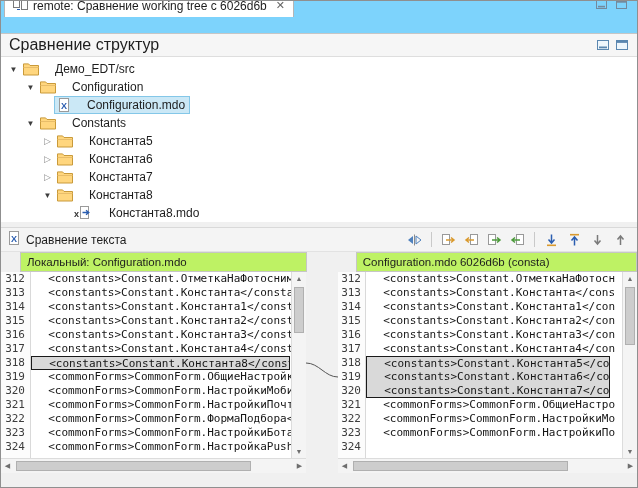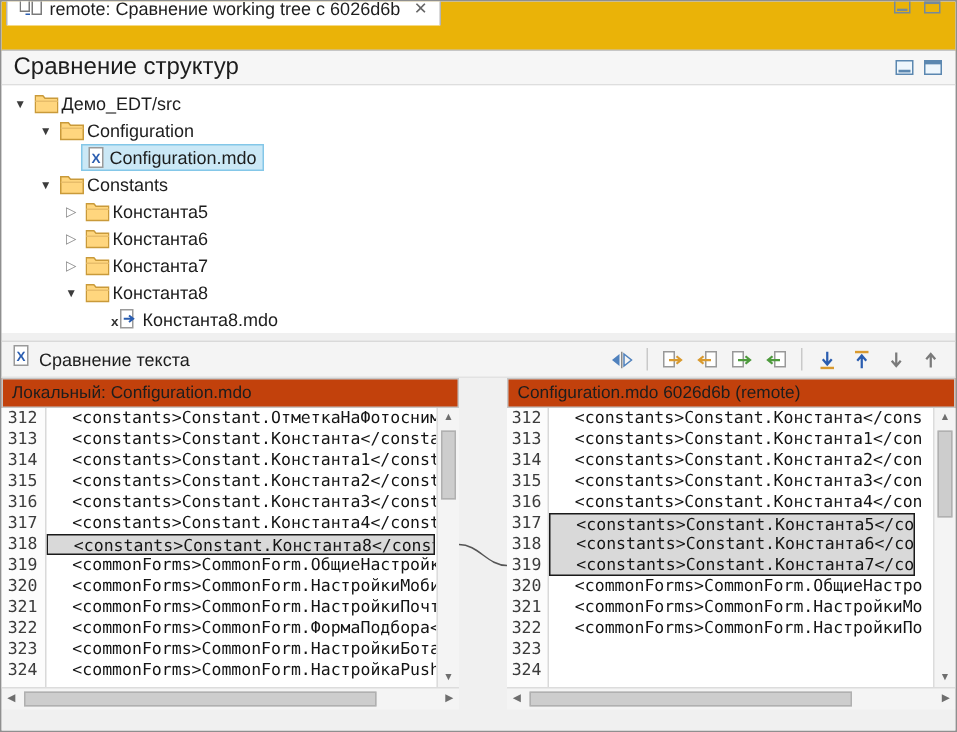--- a/index.html
+++ b/index.html
@@ -3,21 +3,21 @@
 <meta charset="utf-8">
 <style>
   * { margin:0; padding:0; box-sizing:border-box; }
   html,body { background:#d6d6d6; }
   body { font-family:"Liberation Sans", sans-serif; }
 
   .window { width:638px; height:488px; border:1px solid #8f8f8f; background:#f0f0f0;
             position:relative; overflow:hidden; }
 
   
-  .tab-strip { height:28px; display:flex; align-items:flex-end; background:#eab308;
+  .tab-strip { height:28px; display:flex; align-items:flex-end; background:#7dd3fc;
                border-bottom:1px solid #c6c6c6; padding:16px 3px; }
   .tab { display:flex; align-items:center; gap:5px; height:24px; background:#ffffff;
          border:1px solid #b5b5b5; border-bottom:none; border-radius:3px 3px 0 0;
          padding:0 8px; font-size:12px; color:#1d1d1d; white-space:nowrap; }
   .tab-close { color:#666; font-size:11px; margin-left:4px; cursor:default; }
   .strip-icons { margin-left:auto; display:flex; gap:7px; align-items:center; padding:0 6px 7px 0; }
   .strip-icons span { display:inline-flex; }
 
   
   .section-header { height:23px; display:flex; align-items:center; padding:0 8px;
@@ -25,40 +25,40 @@
   .section-title { font-size:16px; color:#1d1d1d; }
   .hdr-icons { margin-left:auto; display:flex; gap:5px; align-items:center; }
   .hdr-icons span { display:inline-flex; cursor:default; }
 
   .tree { height:165px; background:#ffffff; padding-top:3px; overflow:hidden; }
   .tree-row { height:18px; display:flex; align-items:center; font-size:12px; color:#1d1d1d;
               white-space:nowrap; }
   .twisty { width:13px; display:inline-block; text-align:center; flex:0 0 13px; }
   .twisty.expanded { font-size:8px; color:#3c3c3c; }
   .twisty.collapsed { font-size:9px; color:#8a8a8a; }
-  .selwrap { display:inline-flex; align-items:center; gap:2px; padding:1px 4px 1px 2px;
+  .selwrap { display:inline-flex; align-items:center; gap:16px; padding:1px 4px 1px 2px;
              border:1px solid transparent; }
   .selwrap.selected { background:#cbe8f6; border-color:#84c7e8; }
   .tree-icon { display:inline-flex; }
 
   .splitter { height:5px; background:#f0f0f0; }
 
   
   .tc-toolbar { height:25px; display:flex; align-items:center; background:#f4f4f4;
                 border-top:1px solid #d9d9d9; border-bottom:1px solid #e2e2e2; padding:0 6px; }
   .tc-title { font-size:12px; color:#1d1d1d; margin-left:5px; }
   .tc-icons { margin-left:auto; display:flex; align-items:center; gap:2px; }
   .tbtn { width:21px; height:19px; display:inline-flex; align-items:center; justify-content:center;
           border:1px solid transparent; border-radius:2px; cursor:default; }
   .sep { width:1px; height:15px; background:#c9c9c9; margin:0 4px; }
 
   
   .pane-headers { height:20px; display:flex; }
-  .pane-header { background:#c2410c; border:1px solid #c6c6c6; font-size:11.5px; color:#1d1d1d;
-                 display:flex; align-items:center; padding:0 6px; overflow:hidden; white-space:nowrap; }
+  .pane-header { background:#bef264; border:1px solid #c6c6c6; font-size:11.5px; color:#1d1d1d;
+                 display:flex; align-items:center; padding:0 6px; overflow:hidden; white-space:nowrap;margin-left:19px; }
   .pane-header.left  { width:305px; }
   .gutter-header { width:32px; background:#f0f0f0; }
   .pane-header.right { width:299px; }
 
   
   .panes { height:186px; display:flex; }
   .pane { display:flex; background:#ffffff; overflow:hidden; }
   .pane.leftp  { width:305px; }
   .pane.rightp { width:299px; }
   .gutter { width:32px; background:#f0f0f0; position:relative; }
@@ -321,21 +321,21 @@
             <svg width="17" height="16" viewBox="0 0 17 16">
               <path d="M8.5,13 L8.5,5 M5.5,7.5 L8.5,4 L11.5,7.5" stroke="#7a7a7a" stroke-width="1.5" fill="none"></path>
             </svg>
           </span>
         </div>
     </div>
 
     <div class="pane-headers">
       <div class="pane-header left">Локальный: Configuration.mdo</div>
       <div class="gutter-header"></div>
-      <div class="pane-header right">Configuration.mdo 6026d6b (remote)</div>
+      <div class="pane-header right">Configuration.mdo 6026d6b (consta)</div>
     </div>
 
     <div class="panes">
       <div class="pane leftp" id="left-pane">
         <div class="num-col">
             <div class="num">312</div>
             <div class="num">313</div>
             <div class="num">314</div>
             <div class="num">315</div>
             <div class="num">316</div>
@@ -386,20 +386,21 @@
             <div class="num">317</div>
             <div class="num">318</div>
             <div class="num">319</div>
             <div class="num">320</div>
             <div class="num">321</div>
             <div class="num">322</div>
             <div class="num">323</div>
             <div class="num">324</div>
           </div>
         <div class="code-col">
+            <div class="code">  &lt;constants&gt;Constant.ОтметкаНаФотосн</div>
             <div class="code">  &lt;constants&gt;Constant.Константа&lt;/cons</div>
             <div class="code">  &lt;constants&gt;Constant.Константа1&lt;/con</div>
             <div class="code">  &lt;constants&gt;Constant.Константа2&lt;/con</div>
             <div class="code">  &lt;constants&gt;Constant.Константа3&lt;/con</div>
             <div class="code">  &lt;constants&gt;Constant.Константа4&lt;/con</div>
             <div class="code changed first">  &lt;constants&gt;Constant.Константа5&lt;/con</div>
             <div class="code changed">  &lt;constants&gt;Constant.Константа6&lt;/con</div>
             <div class="code changed last">  &lt;constants&gt;Constant.Константа7&lt;/con</div>
             <div class="code">  &lt;commonForms&gt;CommonForm.ОбщиеНастро</div>
             <div class="code">  &lt;commonForms&gt;CommonForm.НастройкиМо</div>

